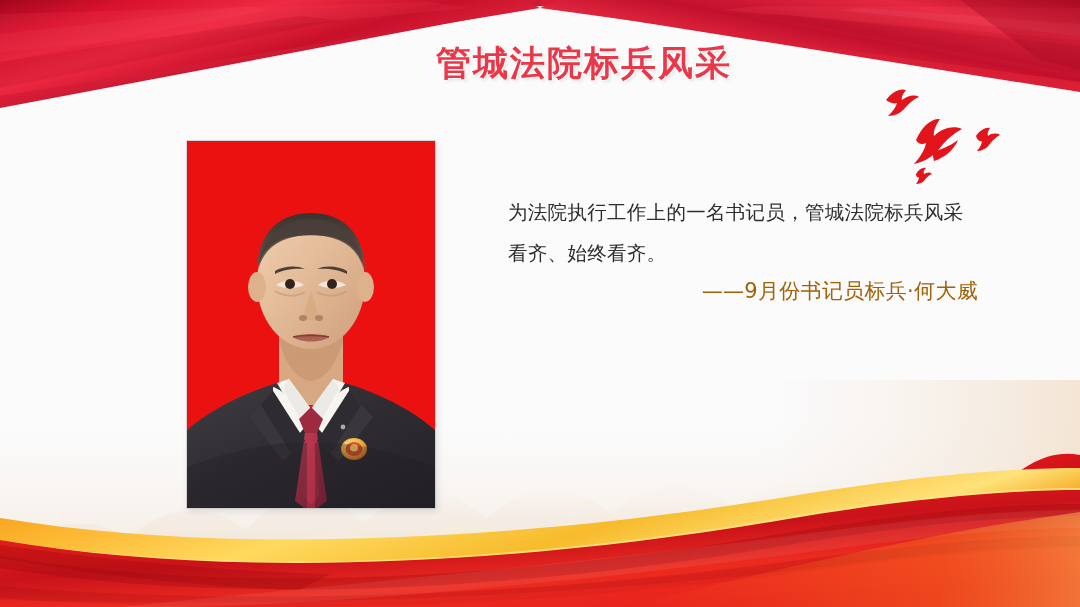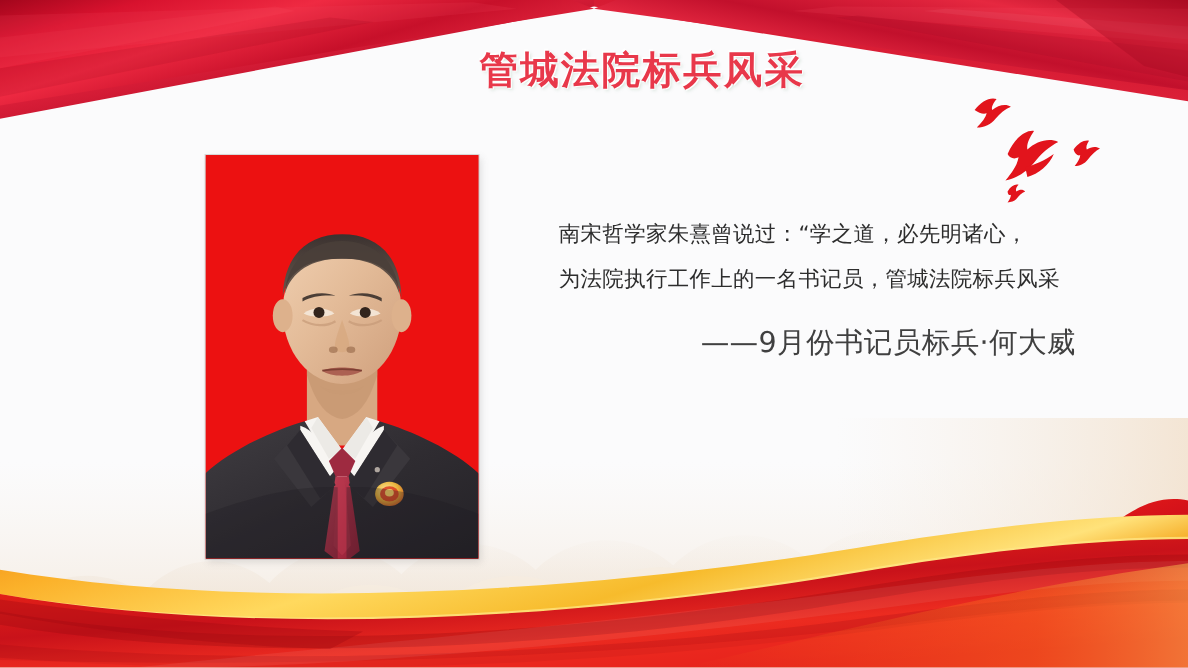--- a/index.html
+++ b/index.html
@@ -74,26 +74,25 @@
   }
   .quote-line {
     font-family: "DejaVu Sans", "Liberation Sans", sans-serif;
     font-size: 19.5px;
     line-height: 41px;
     color: #2d2d2d;
     letter-spacing: 0.3px;
     white-space: nowrap;
   }
   .attribution {
-    margin-top: 21px;
     text-align: right;
     font-family: "DejaVu Sans", "Liberation Sans", sans-serif;
-    font-size: 26px;
+    font-size: 21px;
     line-height: 34px;
-    color: #404040;
+    color: #a16207;
     letter-spacing: 0.3px;
     white-space: nowrap;
   }
 
   
   .birds {
     position: absolute;
     left: 872px;
     top: 78px;
     width: 160px;
@@ -388,18 +387,18 @@
       <ellipse cx="167" cy="307" rx="4" ry="3.4" fill="#ffd766"></ellipse>
 
       <circle cx="156" cy="286" r="2.4" fill="#cfc6bb" opacity="0.8"></circle>
 
       <path d="M-10,330 C40,310 86,300 120,302 L120,367 L-10,367 Z" fill="#1d1b20" opacity="0.3"></path>
       <path d="M258,330 C208,310 162,300 128,302 L128,367 L258,367 Z" fill="#1d1b20" opacity="0.3"></path>
     </svg>
   </div>
 
   <div class="quote-block">
-    <div class="quote-line">南宋哲学家朱熹曾说过：“学之道，必先明诸心，</div>
     <div class="quote-line">为法院执行工作上的一名书记员，管城法院标兵风采</div>
+    <div class="quote-line">看齐、始终看齐。</div>
     <div class="attribution">——9月份书记员标兵·何大威</div>
   </div>
 
 </div>
 
 </body></html>

